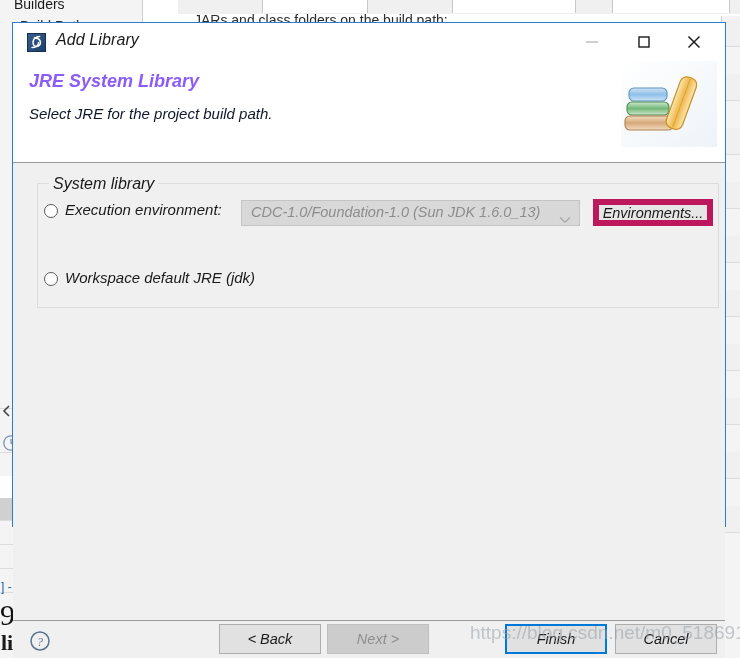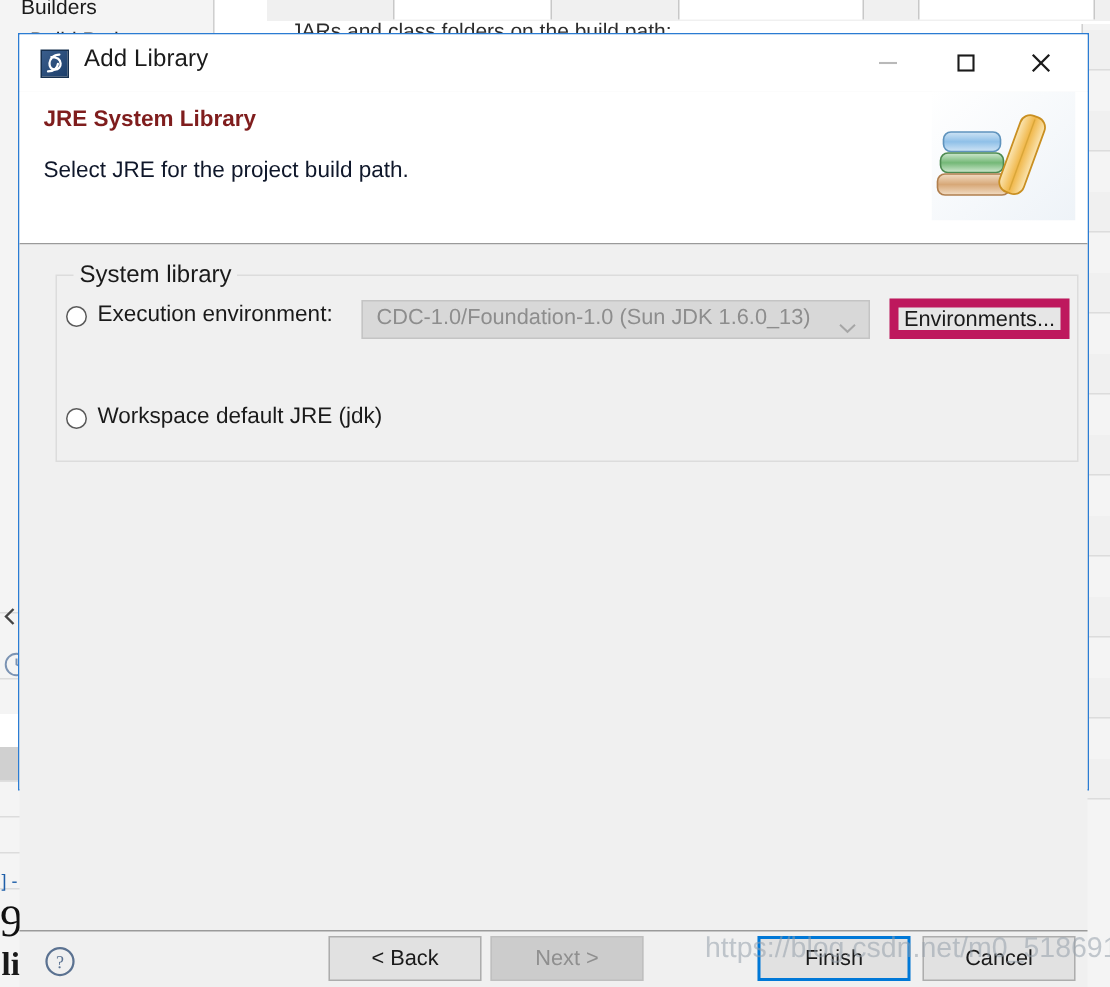--- a/index.html
+++ b/index.html
@@ -45,20 +45,21 @@
     position: absolute; left: 0px; color: #111; font-size: 30px;
     font-family: "Liberation Serif", serif;
   }
 
   
   #dialog {
     position: absolute; left: 12px; top: 22px; width: 714px; height: 505px;
     background: #f0f0f0;
     border: 1px solid #2b7cd3;
     box-sizing: border-box;
+    font-style: italic;
   }
   .titlebar {
     position: relative; height: 38px; background: #ffffff;
   }
   .title-icon {
     position: absolute; left: 14px; top: 10px; width: 19px; height: 19px;
     background: linear-gradient(135deg,#3a5e8c 0%, #1d3f6b 100%);
     border: 1px solid #16304f;
     box-sizing: border-box;
   }
@@ -75,21 +76,21 @@
   #btn-min  { right: 110px; }
   #btn-max  { right: 58px;  }
   #btn-close{ right: 8px;   }
 
   .header {
     position: relative; height: 101px; background: #ffffff;
     border-bottom: 1px solid #9a9a9a;
   }
   .header-title {
     position: absolute; left: 16px; top: 10px;
-    font-size: 15px; font-weight: bold; color: #7f1d1d;
+    font-size: 18px; font-weight: bold; color: #8b5cf6;
   }
   .header-sub {
     position: absolute; left: 16px; top: 44px;
     font-size: 15px; color: #0f172a;
   }
   .header-img { position: absolute; right: 8px; top: 0px; width: 96px; height: 86px; }
 
   .body { position: relative; height: 457px; background: #f0f0f0; }
 
   .groupbox {

